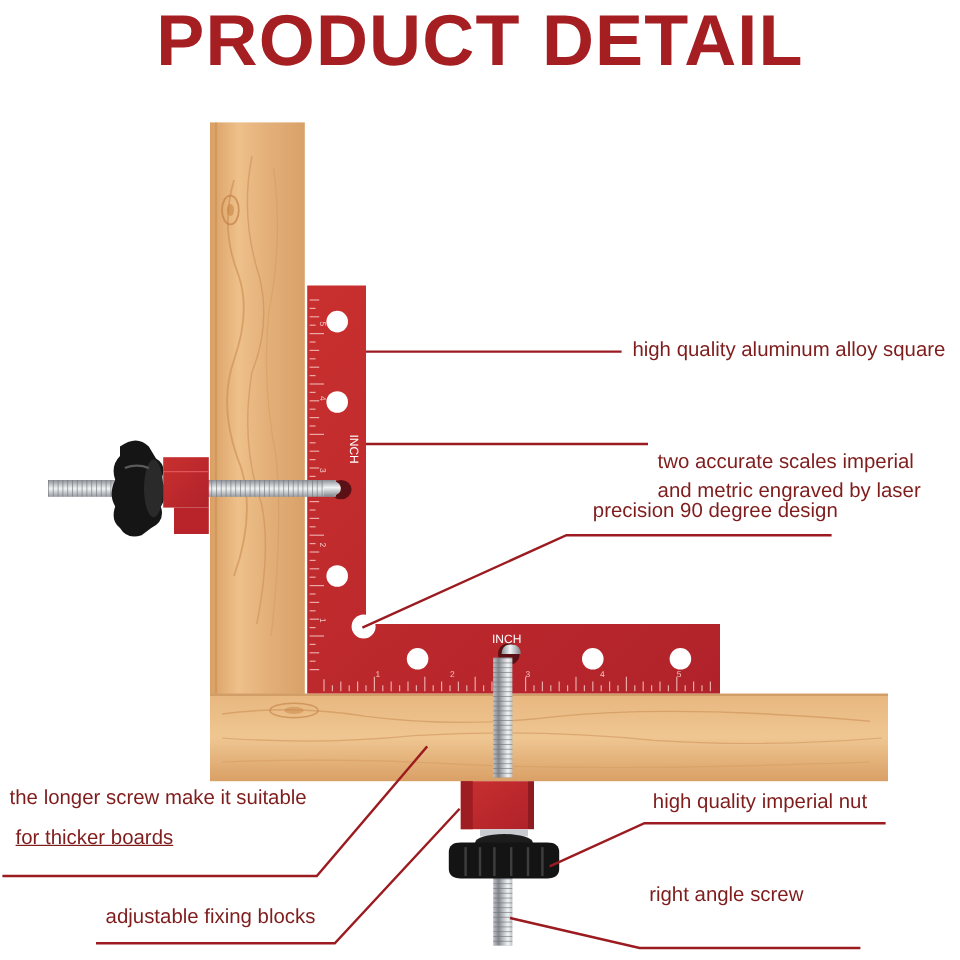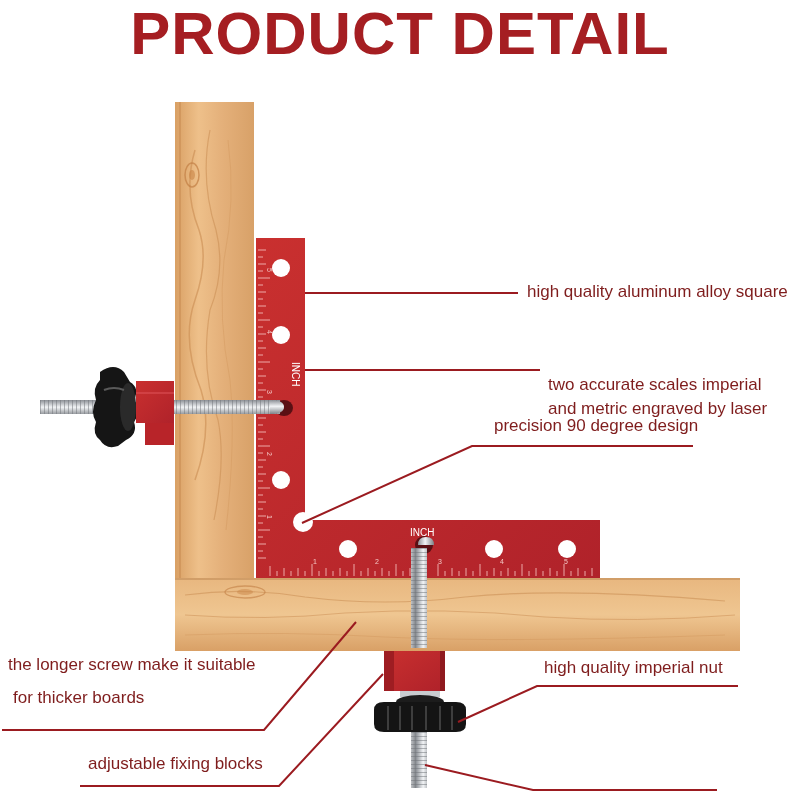--- a/index.html
+++ b/index.html
@@ -266,22 +266,23 @@
 </div>
 <div class="label" style="left:548px; top:344px;margin-top:29px;">
   <div>two accurate scales imperial</div>
   <div>and metric engraved by laser</div>
 </div>
 <div class="label" style="left:494px; top:414px;">
   <span>precision 90 degree design</span>
 </div>
 <div class="label" style="left:8px; top:648px; line-height:33px;">
   <div>the longer screw make it suitable</div>
-  <div style="padding-left:5px;">for thicker boards</div>
+  <div style="padding-left:5px;text-decoration:underline;">for thicker boards</div>
 </div>
 <div class="label" style="left:88px; top:752px;">
   <span>adjustable fixing blocks</span>
 </div>
 <div class="label" style="left:544px; top:656px;">
   <span>high quality imperial nut</span>
 </div>
 <div class="label" style="left:541px; top:734px;">
+  <div>right angle screw</div>
 </div>
 
 </body></html>

